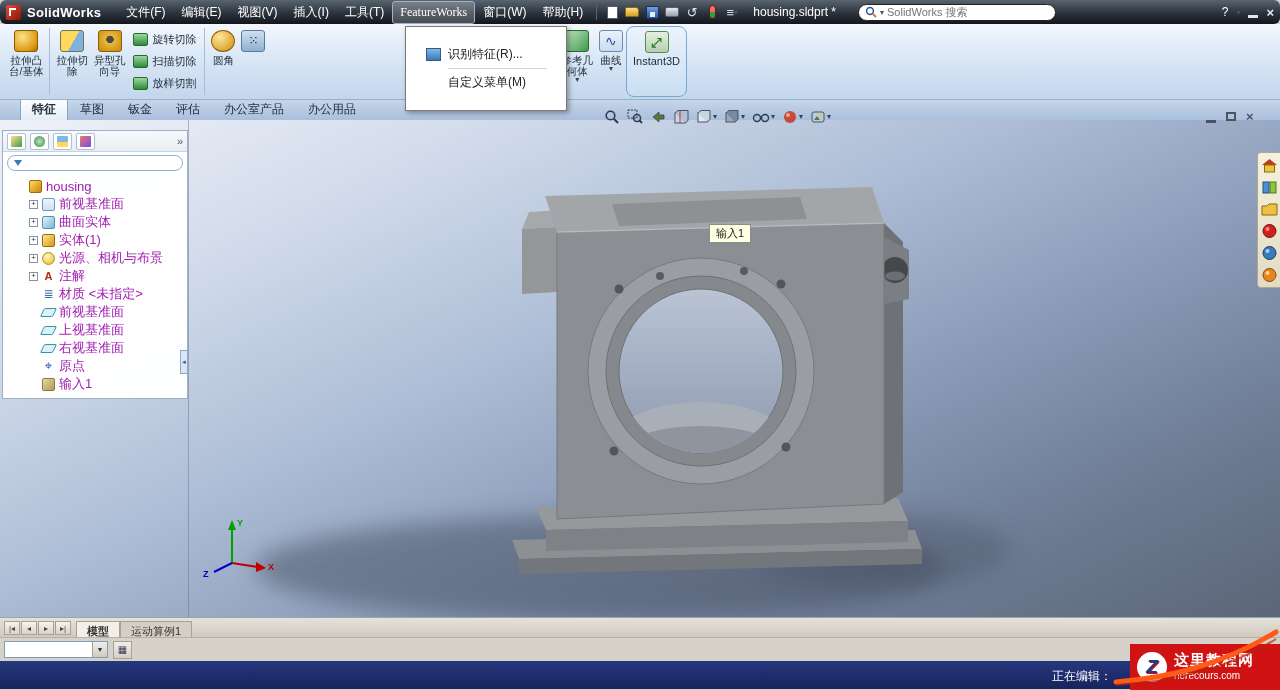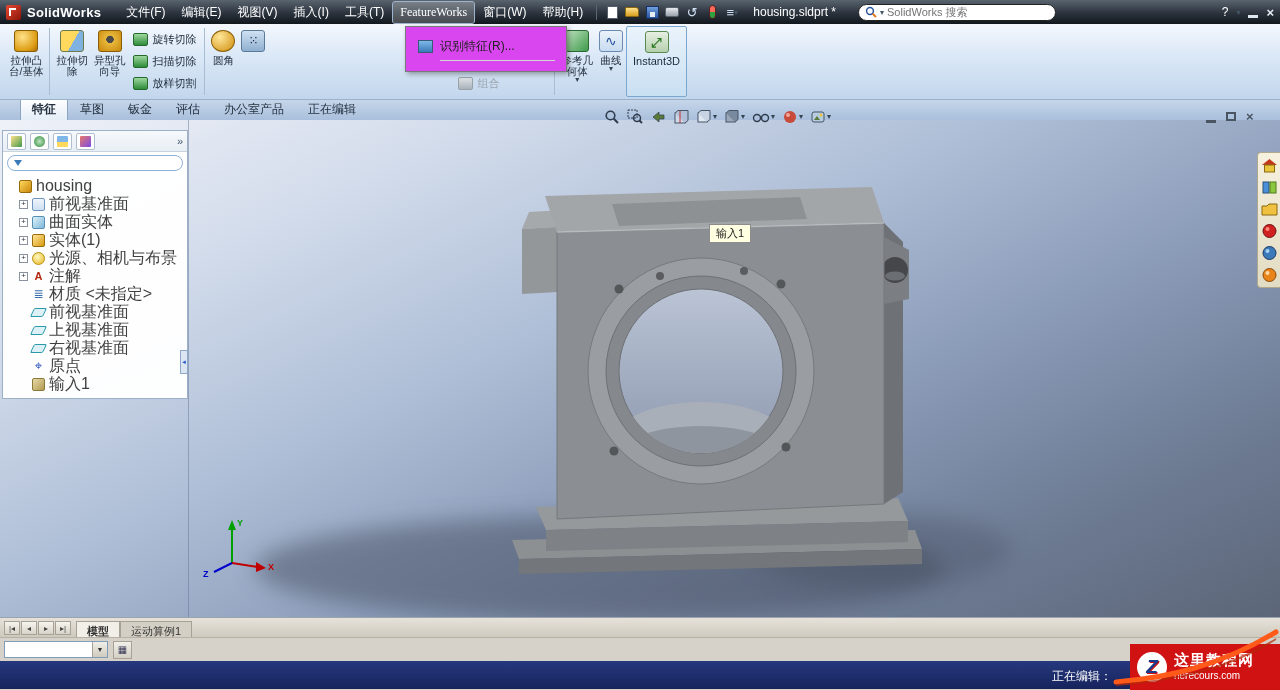--- a/index.html
+++ b/index.html
@@ -1,21 +1,21 @@
 <!DOCTYPE html>
 <html><head>
 <meta charset="utf-8">
 <style>
   * { box-sizing: border-box; margin: 0; padding: 0; }
   html,body { width:1280px; height:690px; overflow:hidden; }
   body { position:relative; font-family:"Liberation Sans","DejaVu Sans",sans-serif; background:#d6d2ca; user-select:none; }
 
   
   .titlebar { height:24px; display:flex; align-items:center; padding:0 6px; gap:2px;
-    background:linear-gradient(#59646f,#2b333d 55%,#12171d); color:#fff; font-size:12px; }
+    background:linear-gradient(#59646f,#2b333d 55%,#12171d); color:#fff; font-size:12px;border-radius:6px; }
   .sw-logo { width:15px; height:15px; border-radius:2px; margin-right:4px; flex:none;
     background:linear-gradient(135deg,#e84a32,#8c1408); position:relative; }
   .sw-logo::after { content:""; position:absolute; inset:3px 5px 4px 3px; border:2px solid #fff; border-right:none; border-bottom:none; }
   .app-name { font-weight:bold; font-size:13px; margin-right:16px; letter-spacing:.3px; }
   .menu-item { padding:3px 7px; cursor:default; white-space:nowrap; }
   .menu-item.active { background:rgba(255,255,255,.22); outline:1px solid #9fb4cc; border-radius:2px;font-family:Liberation Serif, serif; }
   .tb-sep { width:1px; height:15px; background:#5a6570; margin:0 4px; flex:none; }
   .tbi { width:18px; height:18px; display:flex; align-items:center; justify-content:center; flex:none; position:relative; }
   .i-new { width:11px; height:13px; background:#fff; border:1px solid #55606c; }
   .i-open { width:14px; height:10px; background:linear-gradient(#ffe08a,#d8a020); border:1px solid #8a6a10; border-radius:1px 3px 1px 1px; }
@@ -52,26 +52,26 @@
   .ric.i3d  { background:linear-gradient(#e6efe2,#b6d0ae); border:1px solid #5a8a52; position:relative;}
   .ric.i3d::after{ content:"⤢"; position:absolute; inset:0; display:flex; align-items:center; justify-content:center; color:#2a7a22; font-weight:bold; font-size:13px;}
   .rstack { display:flex; flex-direction:column; justify-content:space-around; padding:2px 2px; flex:none; }
   .rsmall { display:flex; align-items:center; gap:4px; font-size:11px; color:#1c2a3a; padding:1px 3px; white-space:nowrap; }
   .ris { width:15px; height:13px; border-radius:2px; background:linear-gradient(#9fd89f,#2e8b3a); border:1px solid #256a2c; flex:none;}
   .rsmall.gold .ris { background:linear-gradient(#ffd95e,#c8860a); border-color:#8a5e06;}
   .rsmall.disabled { color:#9aa4ae; }
   .rsmall.disabled .ris { background:linear-gradient(#dde1e5,#aab2ba); border-color:#98a0a8;}
   .rsep { width:1px; background:#a8bdd4; margin:2px 3px; flex:none; }
   .rspacer { width:185px; flex:none; }
-  .i3dbtn { background:linear-gradient(#eaf3fb,#c8dff2); border:1px solid #7aa7d0; border-radius:2px; padding:4px 6px 1px; font-size:11px; }
+  .i3dbtn { background:linear-gradient(#eaf3fb,#c8dff2); border:1px solid #7aa7d0; border-radius:8px; padding:4px 6px 1px; font-size:11px; }
   .ddown { font-size:8px; color:#345; line-height:6px; }
 
   
-  #fwmenu { position:absolute; left:405px; top:26px; width:162px; background:#d946ef; border:1px solid #7a7a7a;
-    box-shadow:2px 2px 5px rgba(0,0,0,.35); z-index:40; padding:8px; font-size:12px; }
+  #fwmenu { position:absolute; left:405px; top:26px; width:162px; background:#ffffff; border:1px solid #7a7a7a;
+    box-shadow:2px 2px 5px rgba(0,0,0,.35); z-index:40; padding:16px; font-size:12px; }
   .mitem { display:flex; align-items:center; height:23px; padding:0 6px 0 4px; gap:7px; color:#222; white-space:nowrap; }
   .micon { width:15px; height:13px; flex:none; border:1px solid #3a5a7a; background:linear-gradient(#7fb8e8,#3a7ab8); }
   .micon.g2 { background:linear-gradient(#a8d890,#4a9a3a); border-color:#3a6a2a; }
   .micon.blank { visibility:hidden; }
   .msep { height:1px; background:#d4d4d4; margin:2px 3px 2px 26px; }
 
   
   .cmdtabs { height:20px; background:linear-gradient(#c6d6ea,#a9bfdc); display:flex; align-items:flex-end; padding-left:20px; }
   .ctab { font-size:12px; color:#23303f; padding:2px 11px 2px; border:1px solid transparent; border-bottom:none; white-space:nowrap; }
   .ctab.active { background:linear-gradient(#ffffff,#e4edf7); border-color:#8aa4c4; font-weight:bold; }
@@ -91,21 +91,21 @@
   .fm-tab { width:19px; height:17px; border:1px solid #b0bece; border-radius:2px; display:flex; align-items:center; justify-content:center; background:#fff; }
   .fmt-i { width:11px; height:11px; border-radius:1px; }
   .fmt-feat { background:linear-gradient(135deg,#ffe08a,#3f9a4a); }
   .fmt-prop { background:radial-gradient(circle,#bfe3c2,#2e8b3a); border-radius:50%; }
   .fmt-conf { background:linear-gradient(#7fb8e8 50%,#ffd95e 50%); }
   .fmt-dim  { background:linear-gradient(135deg,#e87a6a,#7a4ae8); }
   .fm-chevron { margin-left:auto; color:#456; font-size:11px; }
   .filter-bar { margin:3px 4px; height:16px; border:1px solid #8fb0d8; border-radius:8px; background:#fff;
     display:flex; align-items:center; padding:0 6px; gap:4px; }
   .funnel { width:0; height:0; border-left:4px solid transparent; border-right:4px solid transparent; border-top:6px solid #3a7ab8; }
-  .tree { font-size:16px; color:#404040; padding:3px 0 2px 3px; }
+  .tree { font-size:13px; color:#a21caf; padding:3px 0 2px 13px; }
   .trow { display:flex; align-items:center; height:18px; gap:4px; white-space:nowrap; }
   .trow.child { padding-left:13px; }
   .texp { width:9px; height:9px; border:1px solid #8a94a0; background:#fff; flex:none;
     display:flex; align-items:center; justify-content:center; font-size:8px; line-height:1; color:#334; }
   .texp::before { content:"+"; }
   .texp.none { visibility:hidden; }
   .ti { width:13px; height:13px; border-radius:2px; flex:none; display:flex; align-items:center; justify-content:center; font-size:10px; }
   .ti-part { background:linear-gradient(135deg,#ffd95e,#c8860a); border:1px solid #9a6c08; }
   .ti-binder { background:linear-gradient(#eef4fb,#cfe0f2); border:1px solid #6f95c0; }
   .ti-surface { background:linear-gradient(135deg,#dff1fa,#7fb8d8); border:1px solid #5590b5; }
@@ -288,29 +288,33 @@
     <span class="rlabel">Instant3D</span>
   </div>
 </div>
 
 <div id="fwmenu">
   <div class="mitem">
     <span class="micon"></span>
     <span>识别特征(R)...</span>
   </div>
   <div class="msep"></div>
+  <div class="mitem">
+    <span class="micon blank"></span>
+    <span>自定义菜单(M)</span>
+  </div>
 </div>
 
 <div class="cmdtabs">
   <div class="ctab active">特征</div>
   <div class="ctab">草图</div>
   <div class="ctab">钣金</div>
   <div class="ctab">评估</div>
   <div class="ctab">办公室产品</div>
-  <div class="ctab">正在编辑</div>
+  <div class="ctab">办公用品</div>
 </div>
 
 <div class="main">
   <div class="viewport">
     <svg class="part-svg" viewBox="0 0 1280 497">
       <defs>
         <linearGradient id="holebg" x1="0" y1="0" x2="0" y2="1">
           <stop offset="0" stop-color="#bac4d5"></stop>
             <stop offset="1" stop-color="#8e99b0"></stop>
         </linearGradient>

